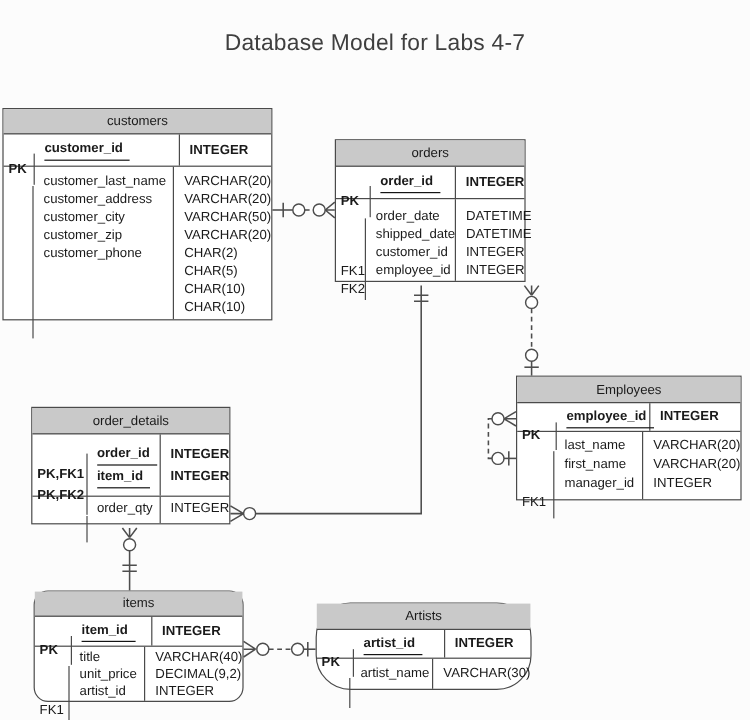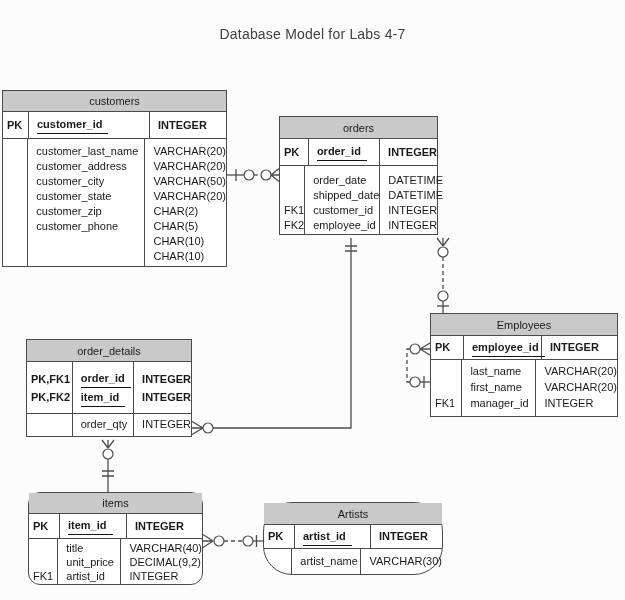--- a/index.html
+++ b/index.html
@@ -6,21 +6,21 @@
   html,body { width:625px; height:600px; }
   body {
     font-family: "Liberation Sans", sans-serif;
     background: var(--c-background, #fcfcfc);
     color: var(--c-text, #1a1a1a);
   }
   .canvas { position: relative; width: 625px; height: 600px; overflow: hidden; }
 
   .diagram-title {
     position: absolute; left: 0; top: 26px; width: 100%;
-    text-align: center; font-size: 14px; color: var(--c-title, #3f3f3f);
+    text-align: center; font-size: 19px; color: var(--c-title, #3f3f3f);
     letter-spacing: 0.2px;
   }
 
   
   .entity {
     position: absolute;
     background: var(--c-surface, #ffffff);
     border: 1px solid var(--c-border, #4a4a4a);
     font-size: 11px;
     white-space: nowrap;
@@ -29,21 +29,21 @@
     height: var(--headh);
     background: var(--c-header-fill, #c9c9c9);
     border-bottom: 1px solid var(--c-border, #4a4a4a);
     display: flex; align-items: center; justify-content: center;
     font-size: 11px;
   }
   .e-sect { display: flex; width: 100%; }
   .e-keys { height: var(--pkh); border-bottom: 1px solid var(--c-border, #4a4a4a); }
   .e-body { height: var(--bodyh); }
   .col { height: 100%; overflow: visible; }
-  .col-key  { width: var(--kw); border-right: 1px solid var(--c-border, #4a4a4a); padding-left: 4px; }
+  .col-key  { width: var(--kw); border-right: 1px solid var(--c-border, #4a4a4a); padding-left: 4px; margin-top: 16px; }
   .col-attr { width: var(--aw); border-right: 1px solid var(--c-border, #4a4a4a); padding-left: 8px; }
   .col-type { flex: 1; padding-left: 8px; }
   .e-keys .col { display: flex; flex-direction: column; justify-content: center; align-items: flex-start; }
   .e-keys .cell { font-weight: bold; line-height: var(--klh, 17px); }
   .e-keys .col-key { padding-left: 4px; }
   .e-body .col { padding-top: var(--bpt, 4px); }
   .e-body .cell { line-height: var(--lh, 15px); min-height: var(--lh, 15px); }
   .u { border-bottom: 1.2px solid #141414; padding-right: 6px; width: max-content; }
 
   #ent-customers     { left: 2px;   top: 90px;  width: 225px; --headh:21px; --pkh:27px; --bodyh:127px; --kw:26px; --aw:121px; --lh:15px; --bpt:5px; }
@@ -87,21 +87,20 @@
           <div class="cell">&nbsp;</div>
           <div class="cell">&nbsp;</div>
           <div class="cell">&nbsp;</div>
           <div class="cell">&nbsp;</div>
           <div class="cell">&nbsp;</div>
         </div>
         <div class="col col-attr">
           <div class="cell">customer_last_name</div>
           <div class="cell">customer_address</div>
           <div class="cell">customer_city</div>
-          <div class="cell">customer_state</div>
           <div class="cell">customer_zip</div>
           <div class="cell">customer_phone</div>
         </div>
         <div class="col col-type">
           <div class="cell">VARCHAR(20)</div>
           <div class="cell">VARCHAR(20)</div>
           <div class="cell">VARCHAR(50)</div>
           <div class="cell">VARCHAR(20)</div>
           <div class="cell">CHAR(2)</div>
           <div class="cell">CHAR(5)</div>

